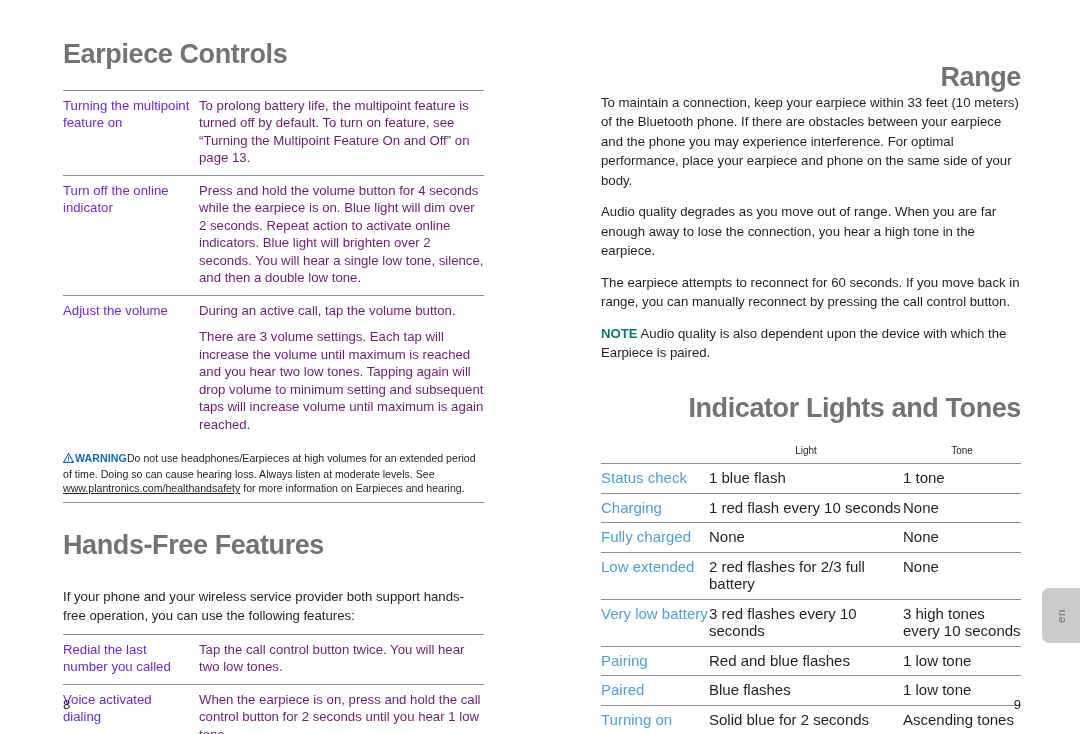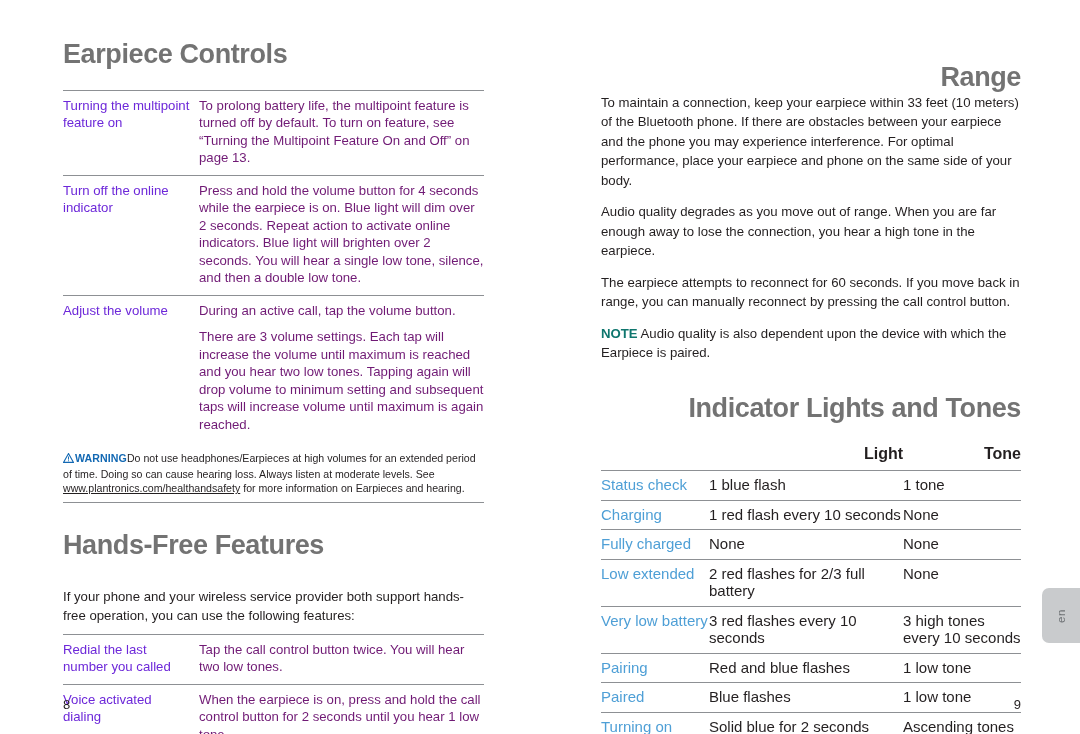--- a/index.html
+++ b/index.html
@@ -106,23 +106,23 @@
     color: #231f20;
   }
 
   
   .itable {
     width: 420px;
     border-collapse: collapse;
     table-layout: fixed;
   }
   .itable th {
-    text-align: right;
-    font-size: 16px;
-    font-weight: bold;
+    text-align: center;
+    font-size: 10px;
+    font-weight: normal;
     color: #231f20;
     padding: 0 0 7px 0;
     border: 0;
   }
   .itable td {
     vertical-align: top;
     font-size: 15px;
     line-height: 17.5px;
     padding: 5px 0 6px 0;
     border-top: 1.4px solid #8d9094;

